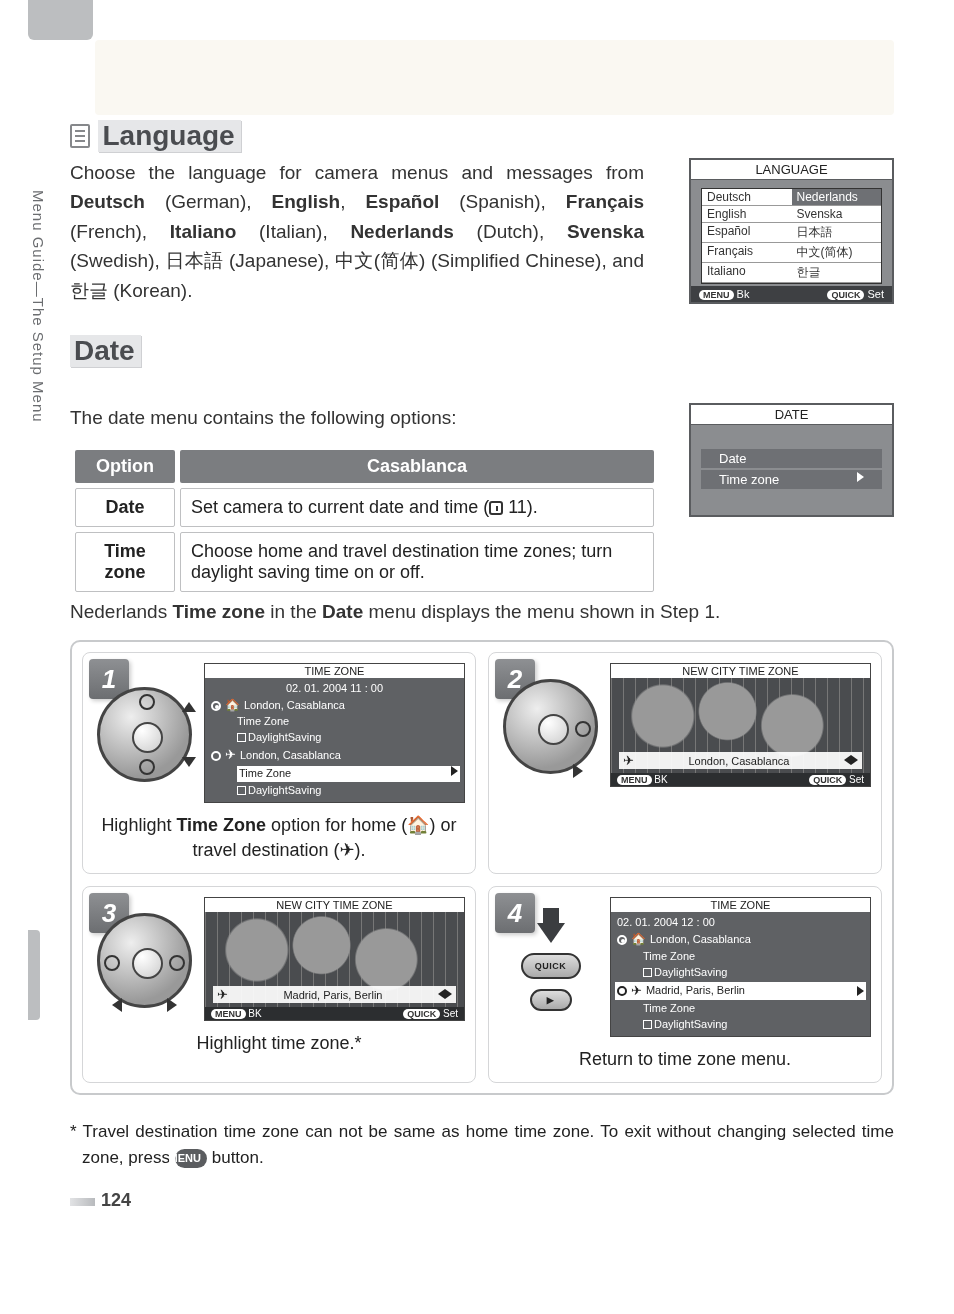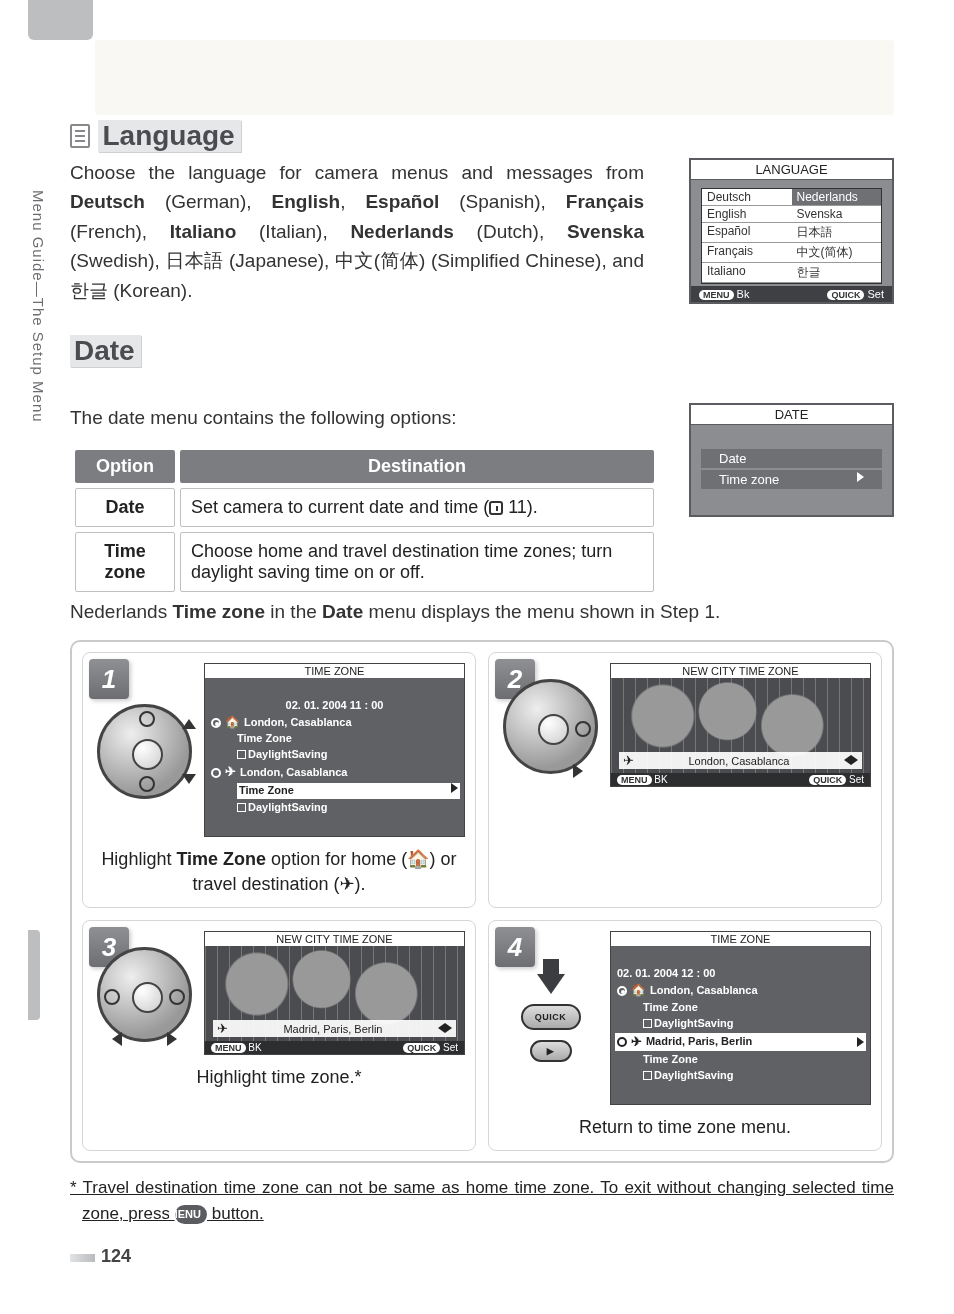--- a/index.html
+++ b/index.html
@@ -270,24 +270,23 @@
     font-size: 11px;
   }
   .mini-lcd .mt {
     text-align: center;
     background: #fff;
     padding: 1px;
   }
   .mini-lcd .mb {
     background: #5f6164;
     color: #fff;
-    padding: 20px 6px;
+    padding: 3px 6px;
     font-size: 11px;
     line-height: 1.45;
-    font-weight: bold;
   }
   .mini-lcd .mbrow {
     display: flex;
     align-items: center;
     gap: 4px;
     white-space: nowrap;
   }
   .mini-lcd .highlight {
     background: #fff;
     color: #222;
@@ -365,26 +364,25 @@
     background: linear-gradient(#ddd, #aaa);
     display: flex;
     align-items: center;
     justify-content: center;
     font-size: 9px;
     font-weight: bold;
     letter-spacing: 0.5px;
   }
   .footnote {
     font-size: 17px;
-    margin-top: 12px;
+    margin-top: 24px;
     line-height: 1.5;
     text-align: justify;
     padding-left: 12px;
     text-indent: -12px;
-    text-decoration: underline;
   }
   .menu-pill {
     display: inline-block;
     background: #5a5c5f;
     color: #fff;
     border-radius: 10px;
     padding: 1px 6px;
     font-size: 11px;
     font-weight: bold;
     vertical-align: middle;
@@ -480,21 +478,21 @@
 
   
   <h2 class="section" style="margin-top:30px">Date</h2>
   <div class="date-section">
     <div class="date-left">
       <p class="body">The date menu contains the following options:</p>
       <table class="option-table">
         <tbody>
             <tr>
           <th>Option</th>
-          <th>Destination</th>
+          <th>Casablanca</th>
         </tr>
         <tr>
           <td class="opt">Date</td>
           <td>
             <span>Set camera to current date and time (</span><span class="clock-ico"></span><span> 11).</span>
           </td>
         </tr>
         <tr>
           <td class="opt">Time zone</td>
           <td>Choose home and travel destination time zones; turn daylight saving time on or off.</td>

